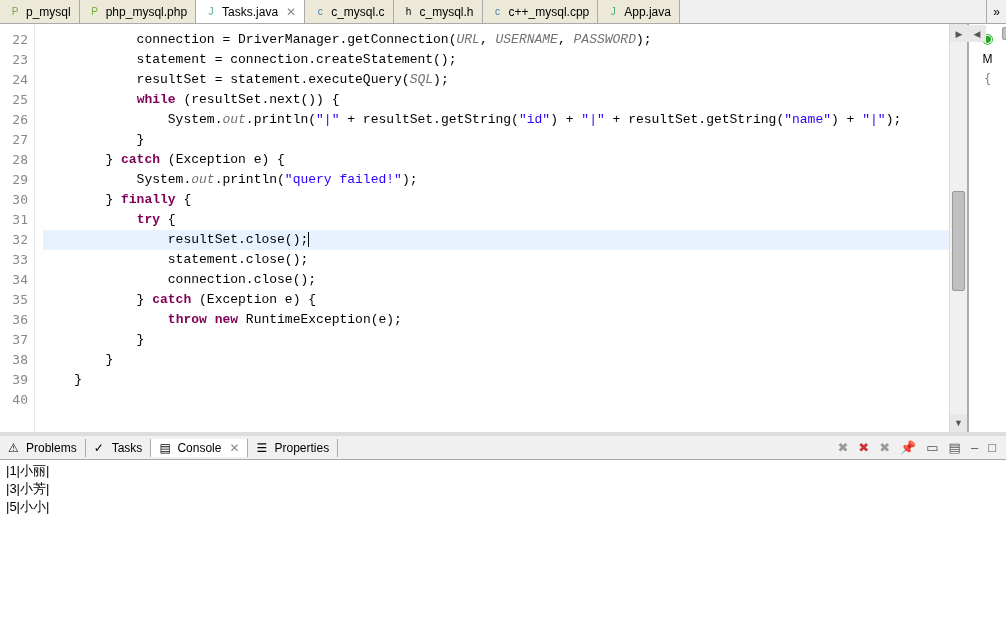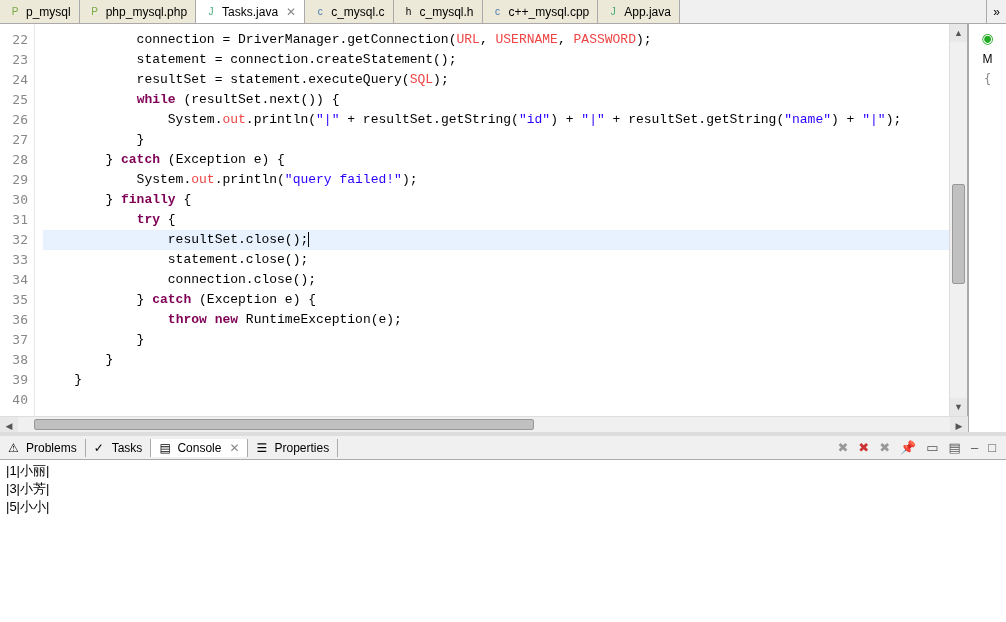--- a/index.html
+++ b/index.html
@@ -20,21 +20,21 @@
 
 
 .editor-wrap { display: flex; flex: 1; position: relative; border-right: 1px solid #aaa; }
 .editor-main { display: flex; flex: 1; }
 .gutter { width: 35px; background: #fff; text-align: right; padding-right: 6px; color: #888; font-family: Consolas, monospace; font-size: 13px; line-height: 20px; border-right: 1px solid #e8e8e8; padding-top: 6px; }
 .code { flex: 1; font-family: Consolas, "Courier New", monospace; font-size: 13px; line-height: 20px; padding: 6px 0 6px 8px; white-space: pre; overflow: auto; position: relative; }
 .code-line { height: 20px; }
 .code-line.hl { background: #e8f2fe; }
 .kw { color: #7f0055; font-weight: bold; margin-top: 31px; }
 .str { color: #2a00ff; }
-.fldit { color: #ef4444; }
+.fldit { color: #737373; font-style: italic; }
 .mth { }
 .cursor { border-left: 1px solid #000; }
 .vscroll { width: 18px; background: #f0f0f0; border-left: 1px solid #ddd; position: relative; }
 .vscroll-track { position: absolute; top: 18px; bottom: 18px; left: 2px; right: 2px; }
 .vscroll-thumb { position: absolute; left: 0; right: 0; top: 40%; height: 100px; background: #c0c0c0; border: 1px solid #999; border-radius: 2px; }
 .vscroll-arrow { position: absolute; left: 0; right: 0; height: 18px; background: #e8e8e8; text-align: center; line-height: 18px; font-size: 9px; color: #555; }
 .vscroll-arrow.up { top: 0; }
 .vscroll-arrow.down { bottom: 0; }
 .hscroll { height: 18px; background: #f0f0f0; border-top: 1px solid #ddd; position: relative; }
 .hscroll-thumb { position: absolute; top: 2px; bottom: 2px; left: 34px; width: 500px; background: #c0c0c0; border: 1px solid #999; border-radius: 2px; }
@@ -49,21 +49,21 @@
 .bottom-tabs { display: flex; align-items: center; height: 24px; background: #f0f0f0; border-bottom: 1px solid #aaa; }
 .btab { display: flex; align-items: center; padding: 2px 8px; gap: 4px; border-right: 1px solid #aaa; cursor: pointer; }
 .btab.active { background: #fff; }
 .btab-icon { width: 14px; height: 14px; }
 .btoolbar { margin-left: auto; display: flex; gap: 6px; padding: 0 8px; }
 .btoolbar button { background: none; border: none; cursor: pointer; padding: 2px; font-size: 13px; color: #555; }
 .console-status { padding: 2px 6px; color: #555; font-size: 12px; }
 .console-out { flex: 1; padding: 2px 6px; font-family: Liberation Sans, sans-serif; font-size: 13px; line-height: 18px; overflow: auto; }
 .console-line { }
 
-.editor-col { display: flex; flex-direction: column; flex: 1; }
+.editor-col { display: flex; flex: 1; }
 .editor-and-side { display: flex; flex: 1; min-height: 0; }
 .top-row { display: flex; }
 </style>
 </head>
 <body>
 
 <div class="workspace">
   <div class="top-row">
     <div class="tabs-container" style="flex:1">
       <div class="tabs-row" id="tabs-row">

